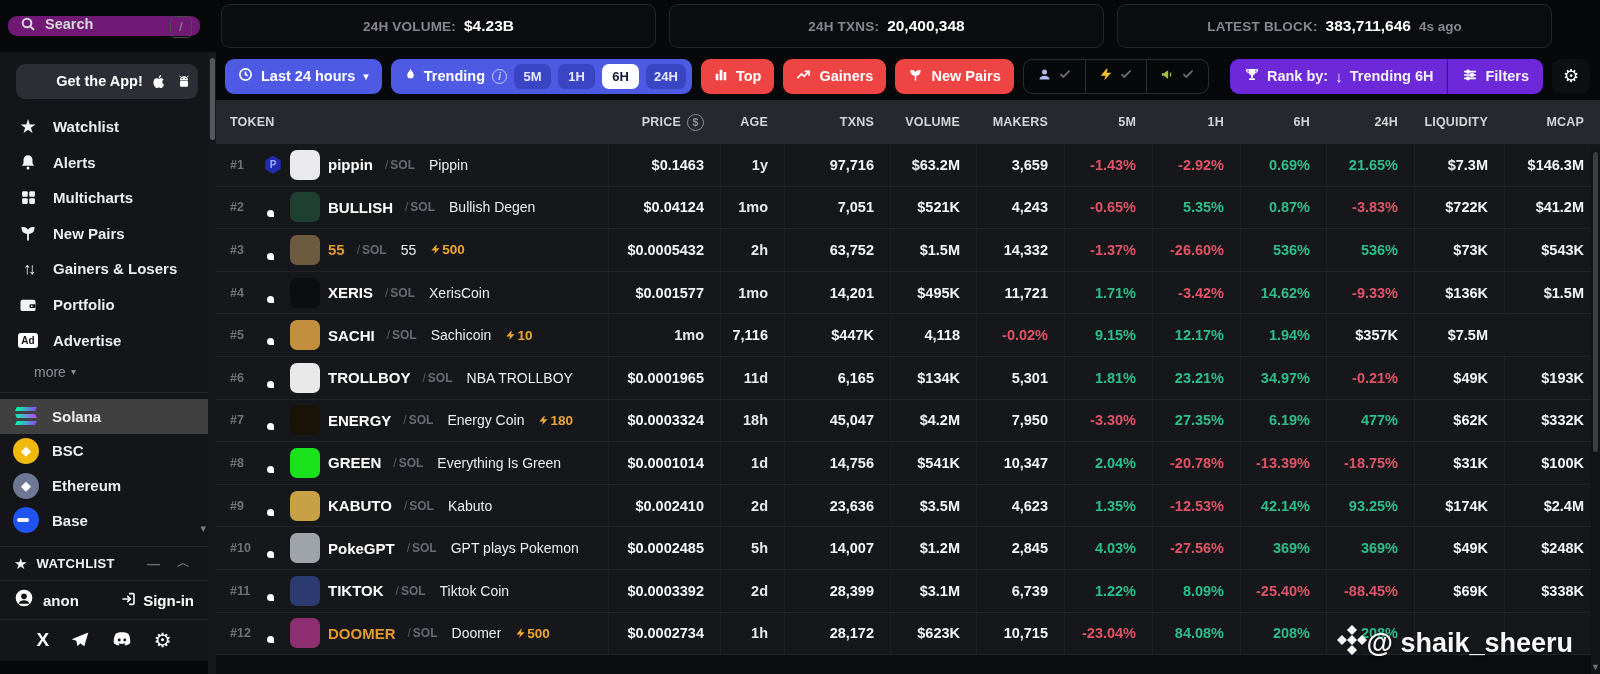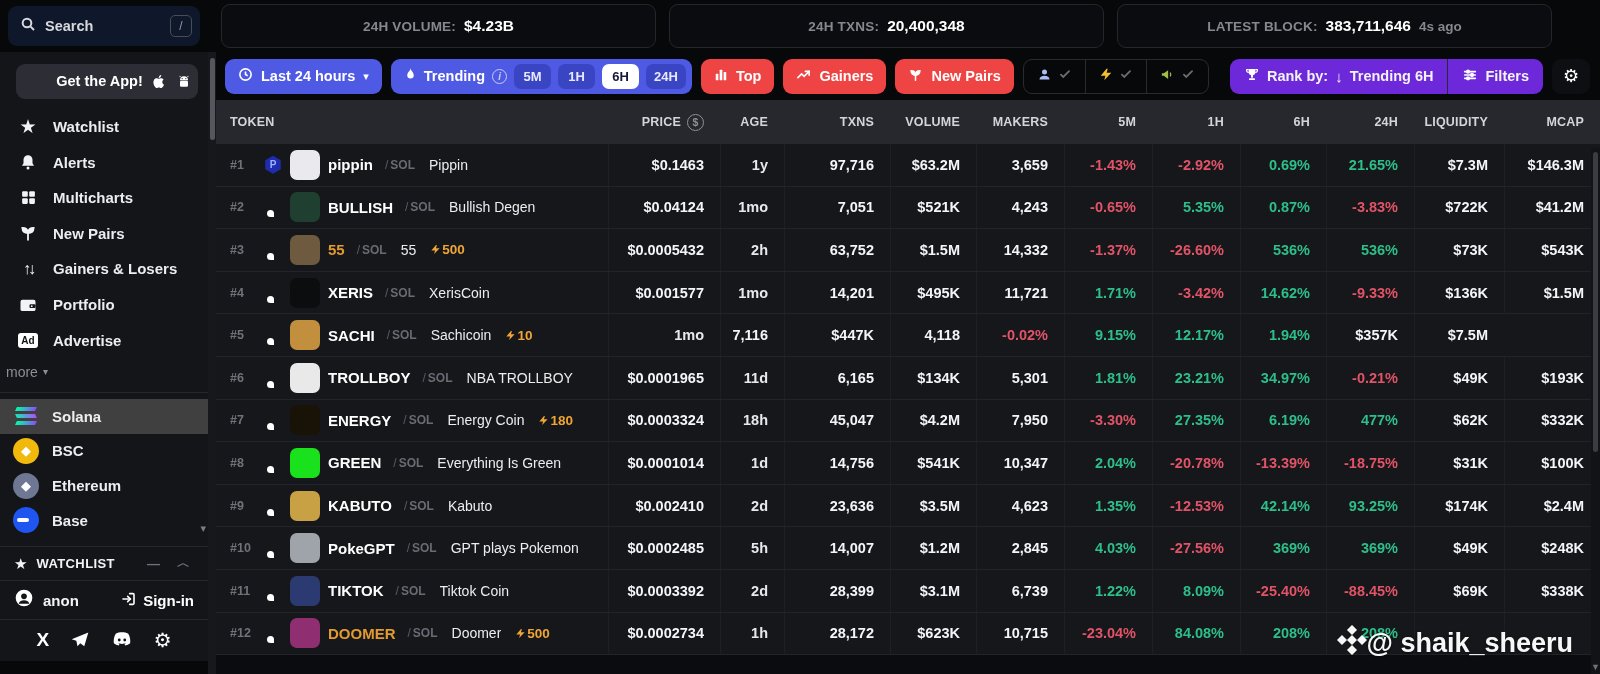--- a/index.html
+++ b/index.html
@@ -3,21 +3,21 @@
 <meta charset="utf-8">
 <style>
   * { margin:0; padding:0; box-sizing:border-box; }
   html,body { width:1600px; height:674px; overflow:hidden; background:#07080a;
     font-family:"Liberation Sans","DejaVu Sans",sans-serif; color:#f2f3f5; }
   .app { width:1600px; height:674px; display:flex; flex-direction:column; position:relative; }
 
   
   .topbar { height:52px; display:flex; align-items:center; background:#07080a; flex:0 0 52px; }
   .search-wrap { width:208px; padding:8px; flex:0 0 208px; }
-  .search-box { height:40px; background:#0f172a; border-radius:9px; display:flex; align-items:center;
+  .search-box { height:20px; background:#701a75; border-radius:9px; display:flex; 
     padding:0 8px 0 12px; gap:9px; }
   .search-box .stext { color:#d8d9dd; font-weight:700; font-size:14.5px; flex:1; }
   .slash-key { width:22px; height:22px; border:1px solid #4a4c54; border-radius:5px; color:#9a9da4;
     font-size:12px; display:flex; align-items:center; justify-content:center; }
   .stats { flex:1; display:flex; gap:13px; margin-left:13px; margin-right:48px; }
   .stat { flex:1; height:44px; border:1px solid #25262d; background:#0b0c0f; border-radius:9px;
     display:flex; align-items:center; justify-content:center; gap:8px; }
   .stat .lbl { color:#85888f; font-size:13.5px; font-weight:700; letter-spacing:.2px; }
   .stat .val { color:#ffffff; font-size:15.5px; font-weight:800; }
   .stat .suf { color:#85888f; font-size:13.5px; font-weight:700; }
@@ -31,21 +31,21 @@
   .getapp { margin:2px 10px 10px 16px; height:37px; background:#2d2e35; border-radius:9px;
     display:flex; align-items:center; justify-content:center; gap:9px; color:#fff; font-weight:800; font-size:14.5px;padding-left:34px; }
   .getapp svg { display:block; }
   .nav-item { height:38px; display:flex; align-items:center; gap:14px; padding-left:17px;
     color:#ecedef; font-weight:700; font-size:15px; cursor:pointer; }
   .nav-item .nicon { width:22px; display:flex; justify-content:center; color:#f2f3f5; }
   .star-glyph { font-size:19px; line-height:1; }
   .updown-glyph { font-size:16px; font-weight:700; letter-spacing:-3px; }
   .ad-box { width:20px; height:15px; background:#fff; color:#111; border-radius:3px; font-size:10px;
     font-weight:800; display:flex; align-items:center; justify-content:center; }
-  .more-row { padding:6px 0 8px 6px; color:#8b8e94; font-size:14px; display:flex; align-items:center; gap:5px; }
+  .more-row { padding:6px 0 8px 34px; color:#8b8e94; font-size:14px; display:flex; align-items:center; gap:5px; }
   .sb-divider { border-top:1px solid #26272c; margin:4px 0 6px 0; }
   .chain-item { height:37px; display:flex; align-items:center; gap:13px; padding-left:13px;
     color:#ecedef; font-weight:700; font-size:15px; cursor:pointer; position:relative; }
   .chain-item.active { background:#404040; }
   .cicon { width:26px; height:26px; border-radius:50%; display:flex; align-items:center; justify-content:center; flex:0 0 26px; }
   .sol-icon { border-radius:4px; background:transparent; flex-direction:column; gap:3px; }
   .sol-bar { width:20px; height:4px; background:linear-gradient(90deg,#00ffa3,#8a4bff); }
   .sol-bar:nth-child(1){ transform:skewX(-25deg); }
   .sol-bar:nth-child(2){ transform:skewX(25deg); background:linear-gradient(90deg,#15e8b5,#b44bff);}
   .sol-bar:nth-child(3){ transform:skewX(-25deg); }

